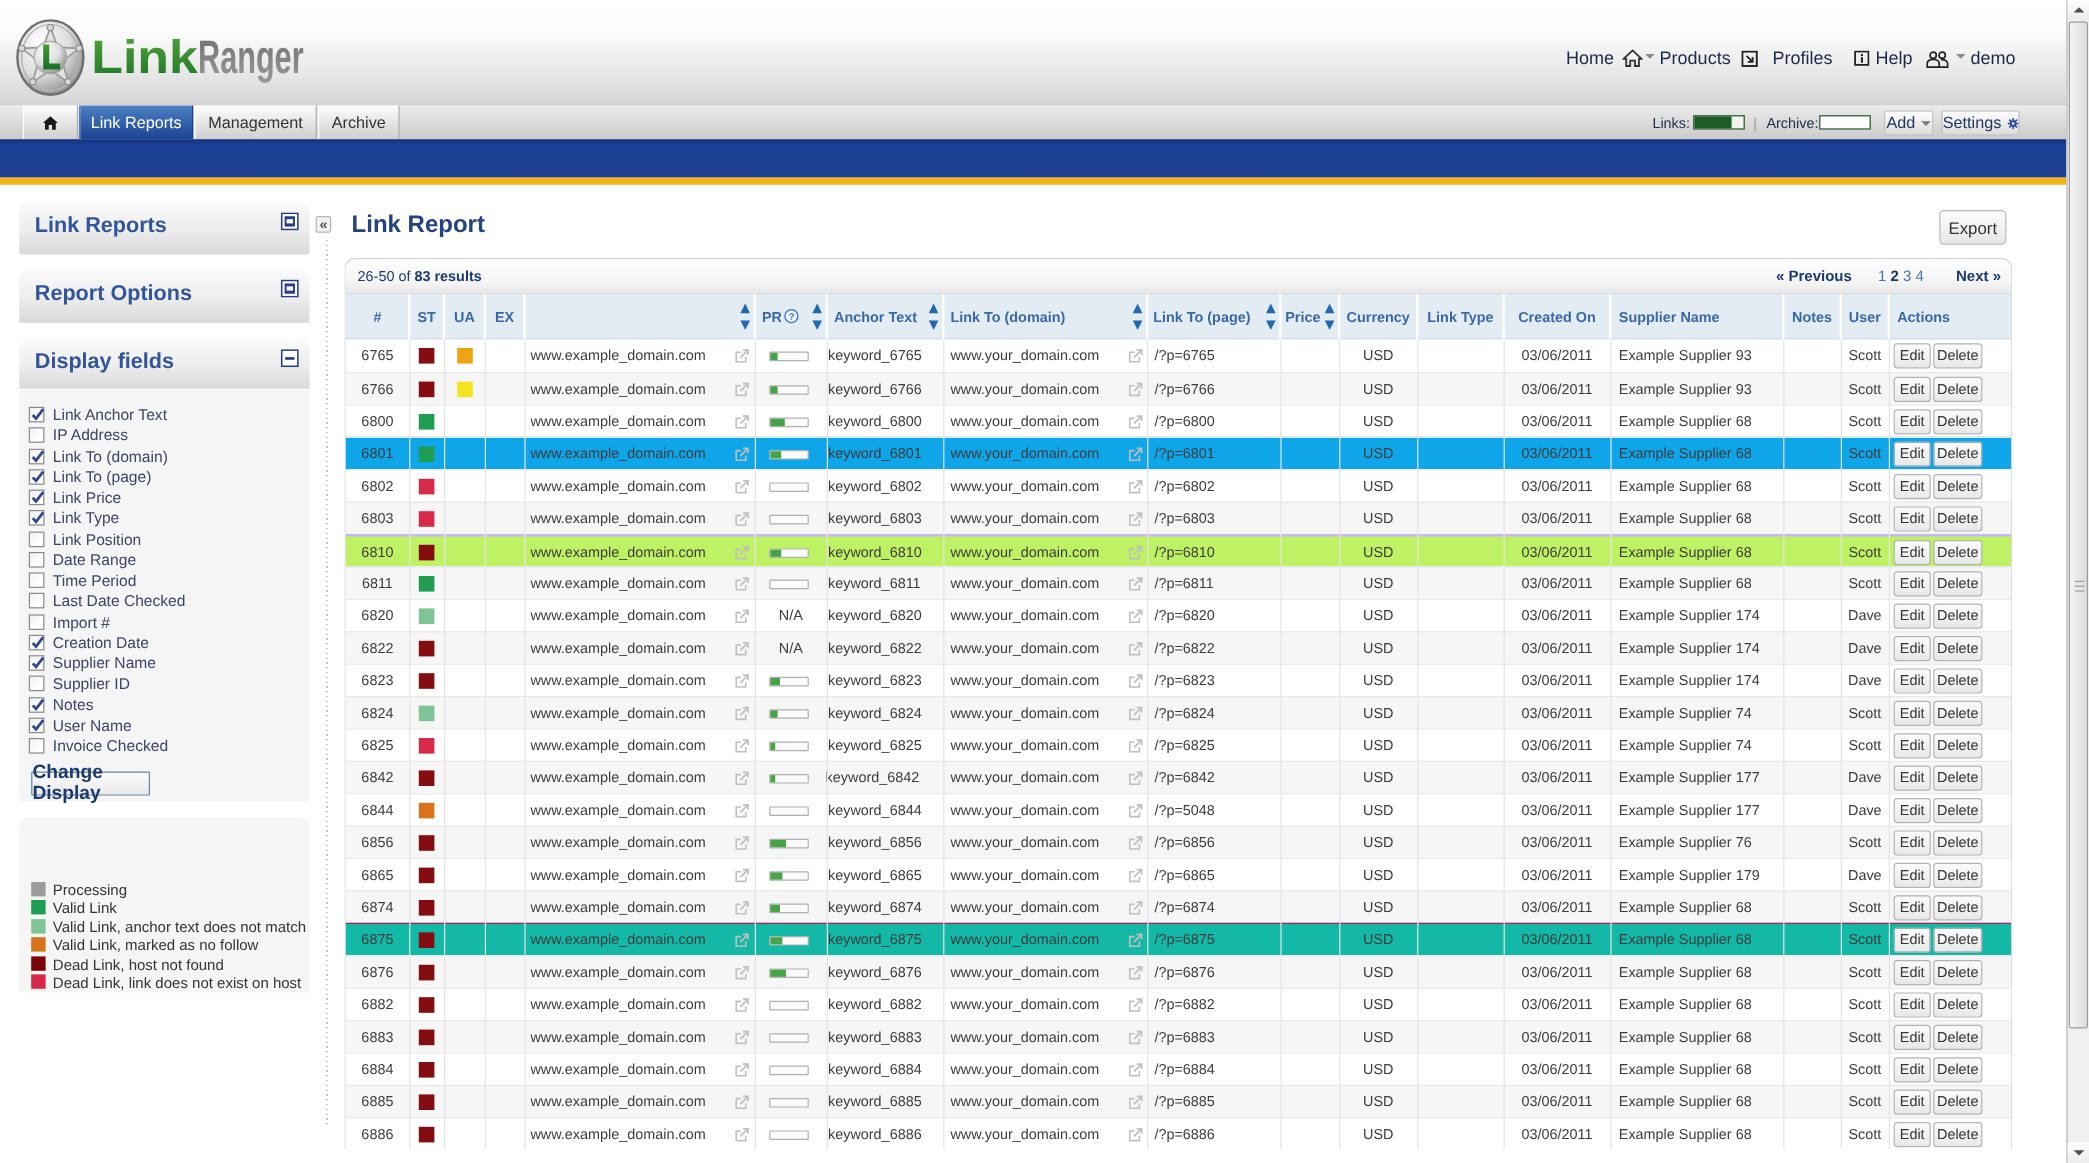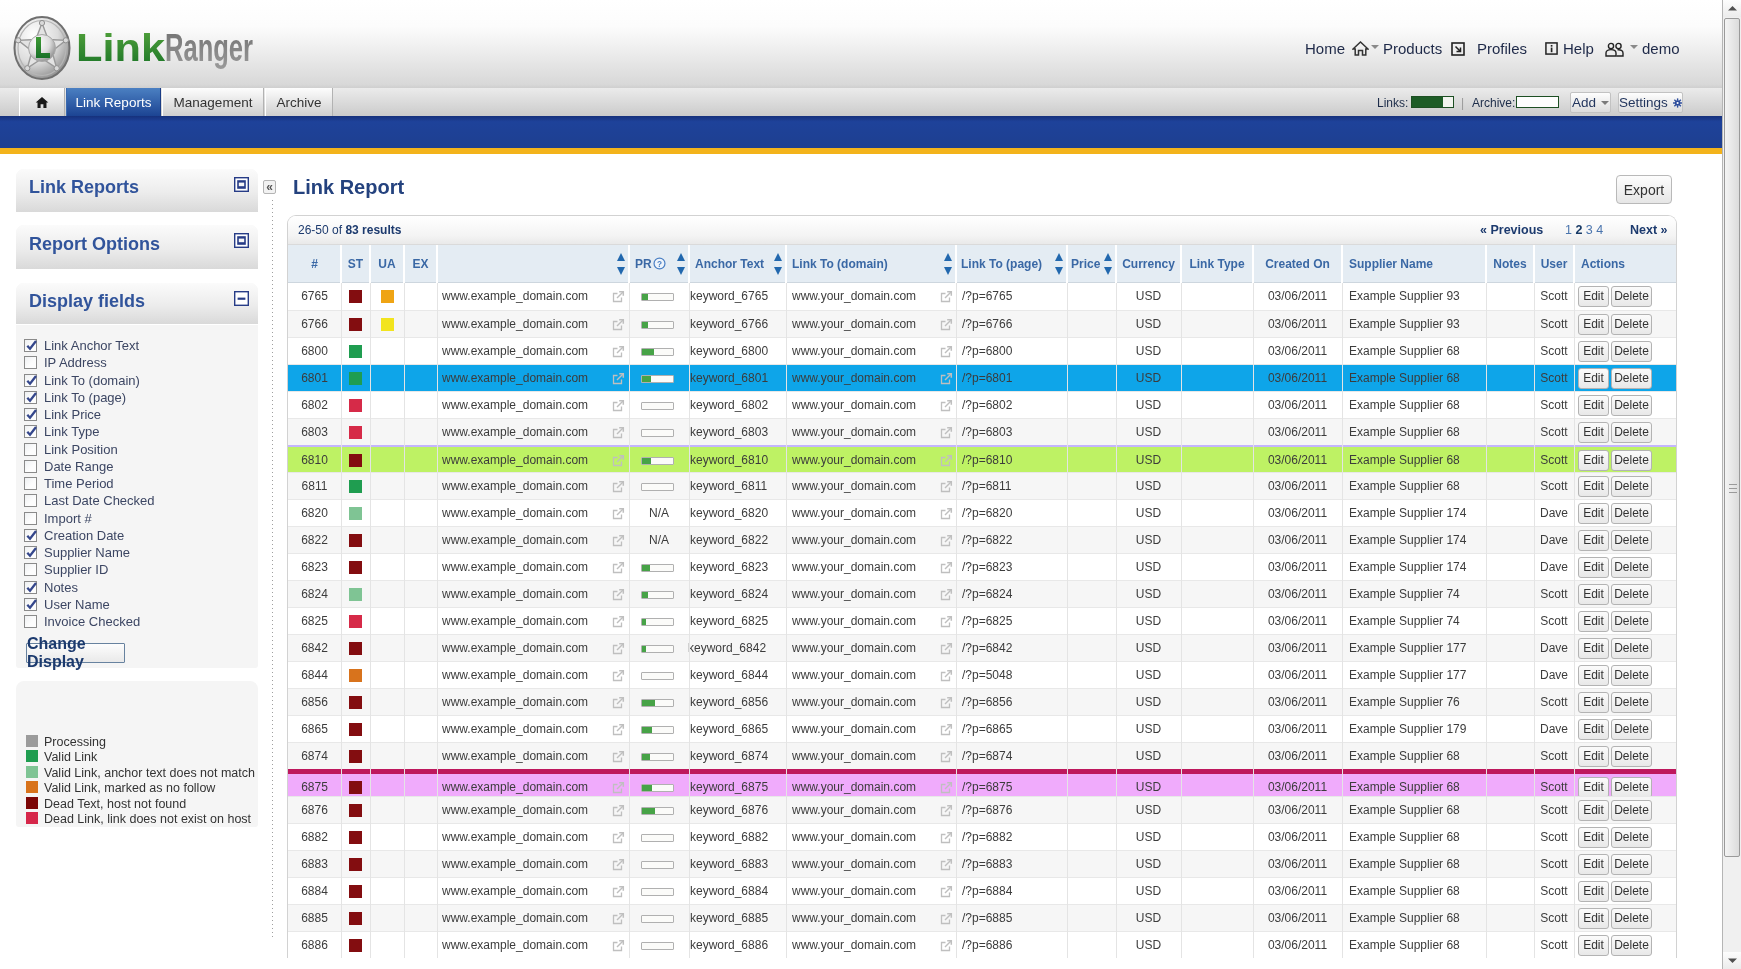--- a/index.html
+++ b/index.html
@@ -297,21 +297,21 @@
         <div class="li">
           <span class="lsq" style="background:#7fc494"></span>
           <span class="ll">Valid Link, anchor text does not match</span>
         </div>
         <div class="li">
           <span class="lsq" style="background:#d8731c"></span>
           <span class="ll">Valid Link, marked as no follow</span>
         </div>
         <div class="li">
           <span class="lsq" style="background:#7c0607"></span>
-          <span class="ll">Dead Text, host not found</span>
+          <span class="ll">Dead Link, host not found</span>
         </div>
         <div class="li">
           <span class="lsq" style="background:#d6274a"></span>
           <span class="ll">Dead Link, link does not exist on host</span>
         </div>
       </div>
     </div>
   <div id="collbtn">«</div>
   <div id="dotline"></div>
   <div id="title">Link Report</div>
@@ -867,21 +867,21 @@
             <path d="M7.2 1.7 H11.3 V5.8" fill="none" stroke="#bfbfbf" stroke-width="1.5"></path>
           </svg>
           <span class="c" style="left:674px">/?p=6874</span>
           <span class="c ctr" style="left:828px;width:65px">USD</span>
           <span class="c ctr" style="left:965px;width:89px">03/06/2011</span>
           <span class="c" style="left:1061px">Example Supplier 68</span>
           <span class="c ctr" style="left:1246px;width:40px">Scott</span>
           <span class="btn" style="left:1290px;width:31px">Edit</span>
           <span class="btn" style="left:1323px;width:41px">Delete</span>
         </div>
-        <div class="row" style="background:#f0abfc;border-top:5px solid #be185d;">
+        <div class="row" style="background:#14b8a6;border-top:1px solid #be185d;">
           <span class="c ctr" style="left:0;width:53px">6875</span>
           <span class="sq" style="left:61px;background:#830d10"></span>
           <span class="c" style="left:154px">www.example_domain.com</span>
           <svg class="abs" style="left:324px;top:7px" width="13" height="13" viewBox="0 0 13 13">
             <path d="M5.5 3.5 H1.5 V11.5 H9.5 V7.5" fill="none" stroke="#bfbfbf" stroke-width="1.3"></path>
             <path d="M5 8 L11 2" stroke="#bfbfbf" stroke-width="1.5" fill="none"></path>
             <path d="M7.2 1.7 H11.3 V5.8" fill="none" stroke="#bfbfbf" stroke-width="1.5"></path>
           </svg>
           <span class="prb" style="left:353px">
             <i style="width:10px"></i>

